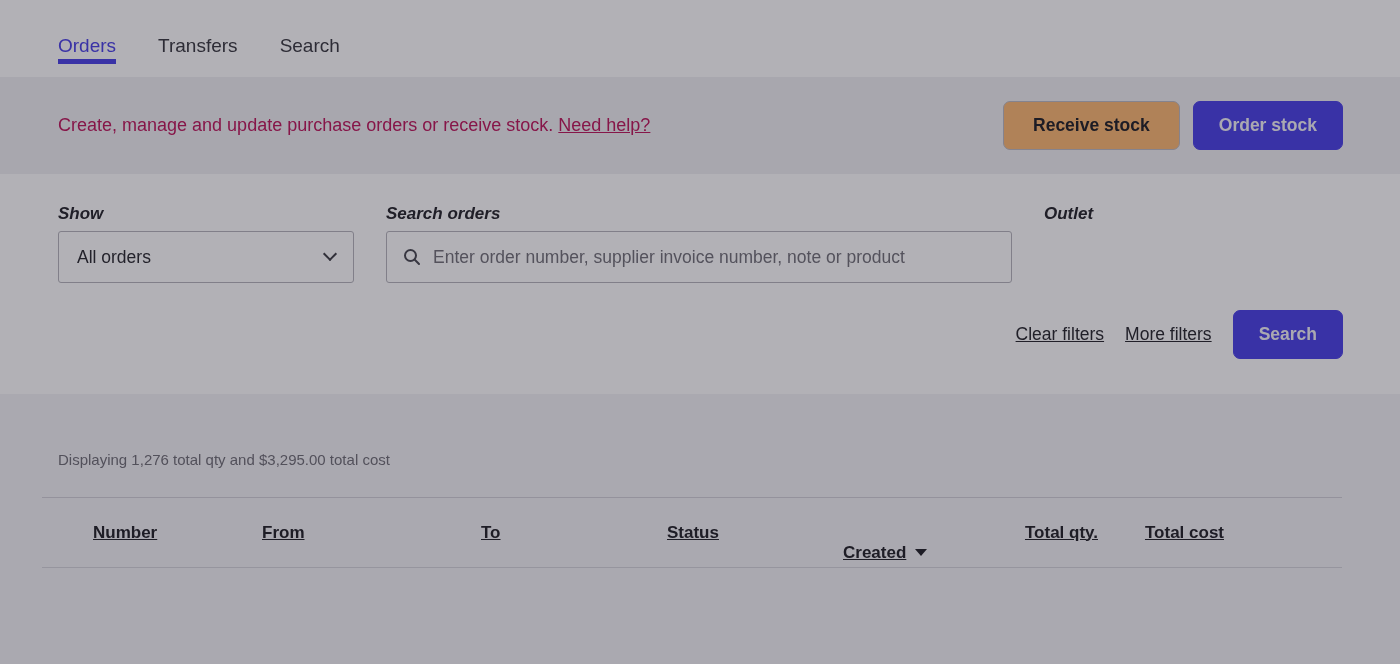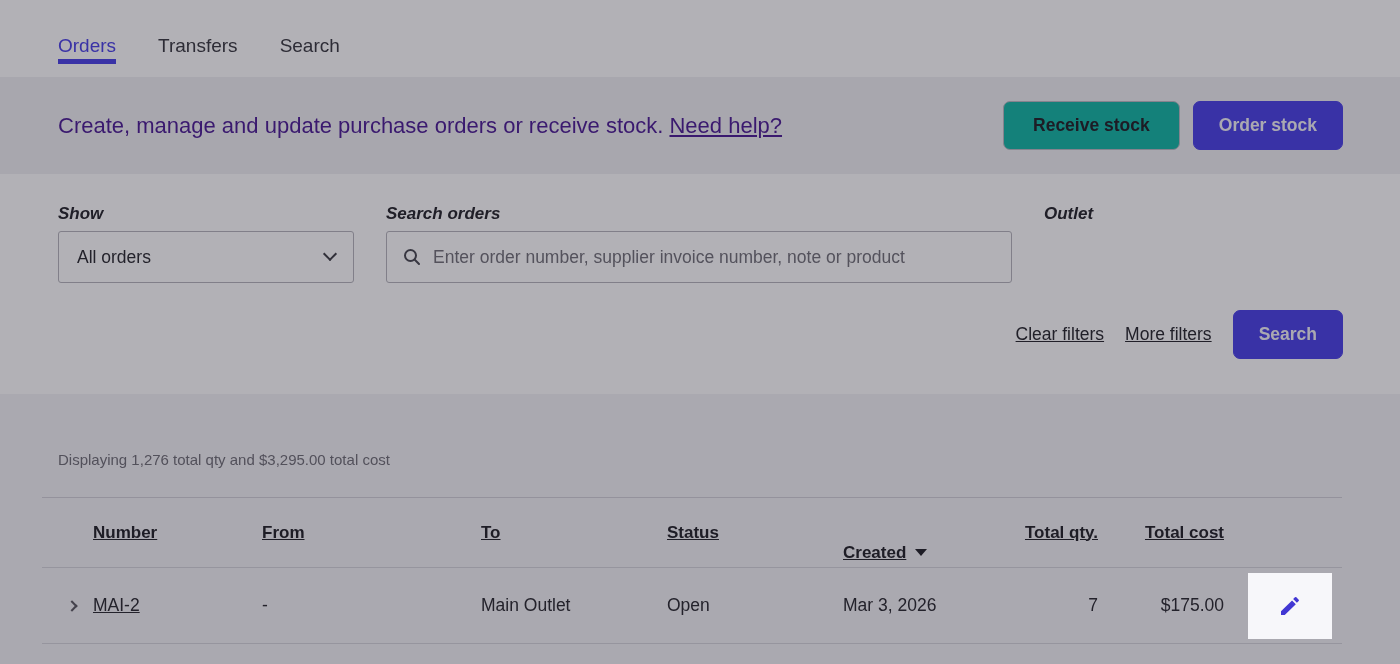--- a/index.html
+++ b/index.html
@@ -9,25 +9,25 @@
   .page { position:relative; width:1400px; height:664px; background:#f4f3f6; overflow:hidden; }
 
   
   .tabbar { height:77px; background:#ffffff; display:flex; align-items:flex-end; padding:0 58px; }
   .tab { position:relative; font-size:19px; color:#3a3a41; padding-bottom:20px; margin-right:42px; cursor:pointer; }
   .tab.active { color:var(--accent); }
   .tab.active::after { content:""; position:absolute; left:0; right:0; bottom:13px; height:5px; background:var(--accent); }
 
   
   .banner { height:97px; background:#f1f0f3; display:flex; align-items:center; padding:0 57px 0 58px; }
-  .banner-message { font-size:22px; color:#4c1d95; }
+  .banner-message { font-size:18px; color:#be185d; }
   .help-link { color:inherit; text-decoration:underline; cursor:pointer; }
   .banner-actions { margin-left:auto; display:flex; gap:13px; }
   .btn { height:49px; border-radius:7px; font-size:17.5px; font-weight:700; font-family:inherit; cursor:pointer; display:flex; align-items:center; }
-  .btn-secondary { background:#14b8a6; border:1px solid #bcbbc3; color:#222228; padding:0 29px; }
+  .btn-secondary { background:#fdba74; border:1px solid #bcbbc3; color:#222228; padding:0 29px; }
   .btn-primary { background:var(--accent); border:1px solid var(--accent); color:#f3f3f8; padding:0 25px; }
 
   
   .filters { background:#ffffff; padding:30px 57px 35px 58px; }
   .filter-fields { display:flex; gap:32px; }
   .field-show { width:296px; } .field-search { flex:1; } .field-outlet { width:299px; }
   .field-label { font-size:17px; font-weight:700; color:#26262c; margin-bottom:7px; line-height:20px;font-style:italic; }
   .select, .search-box { height:52px; border:1px solid #b6b5bd; border-radius:3px; display:flex; align-items:center; background:transparent; font-size:17.5px; color:#2b2b31; }
   .select { padding:0 18px; justify-content:space-between; cursor:pointer; }
   .chevron-down { width:10px; height:10px; border-right:2px solid #3f3f46; border-bottom:2px solid #3f3f46; transform:rotate(45deg); margin-top:-6px; }
@@ -123,38 +123,17 @@
         <a class="th">Status</a>
         <div class="th-created">
           <a class="th">Created</a>
           <span class="tri-down"></span>
         </div>
         <a class="th right">Total qty.</a>
         <a class="th right">Total cost</a>
         <div></div>
       </div>
 
-      <div class="trow">
-        <div class="expander">
-          <span class="chev-right"></span>
-        </div>
-        <a class="num-link">MAI-2</a>
-        <div>-</div>
-        <div>Main Outlet</div>
-        <div>Open</div>
-        <div>Mar 3, 2026</div>
-        <div class="right">7</div>
-        <div class="right">$175.00</div>
-        <div class="actions-cell">
-          <div class="spotlight">
-            <button class="edit-btn">
-              <svg width="24" height="24" viewBox="0 0 24 24">
-                <path fill="var(--pencil)" d="M3 17.25V21h3.75L17.81 10.19l-3.75-3.75L3 17.25zM20.71 7.04c.39-.39.39-1.02 0-1.41l-2.34-2.34a.9959.9959 0 0 0-1.41 0l-1.83 1.83 3.75 3.75 1.83-1.83z"></path>
-              </svg>
-            </button>
-          </div>
-        </div>
-      </div>
     </div>
   </section>
 
   <div class="dim"></div>
 </div>
 
 </body></html>

